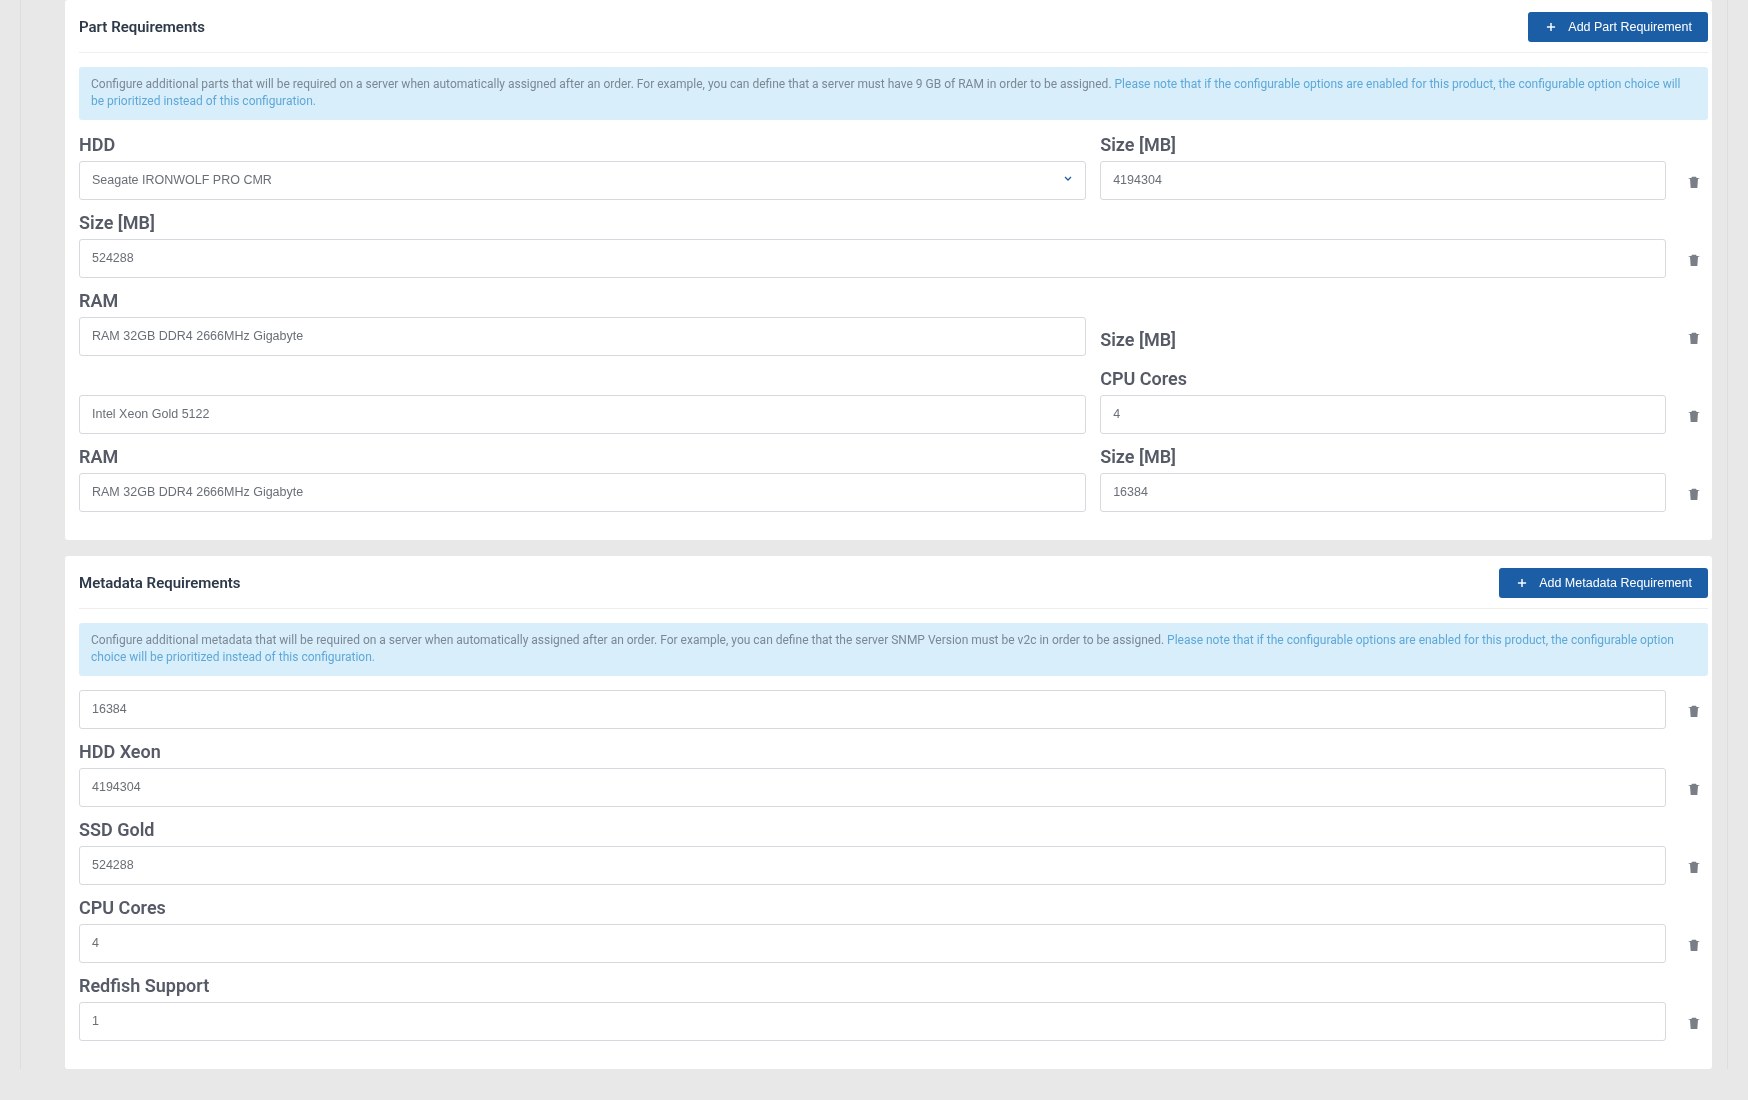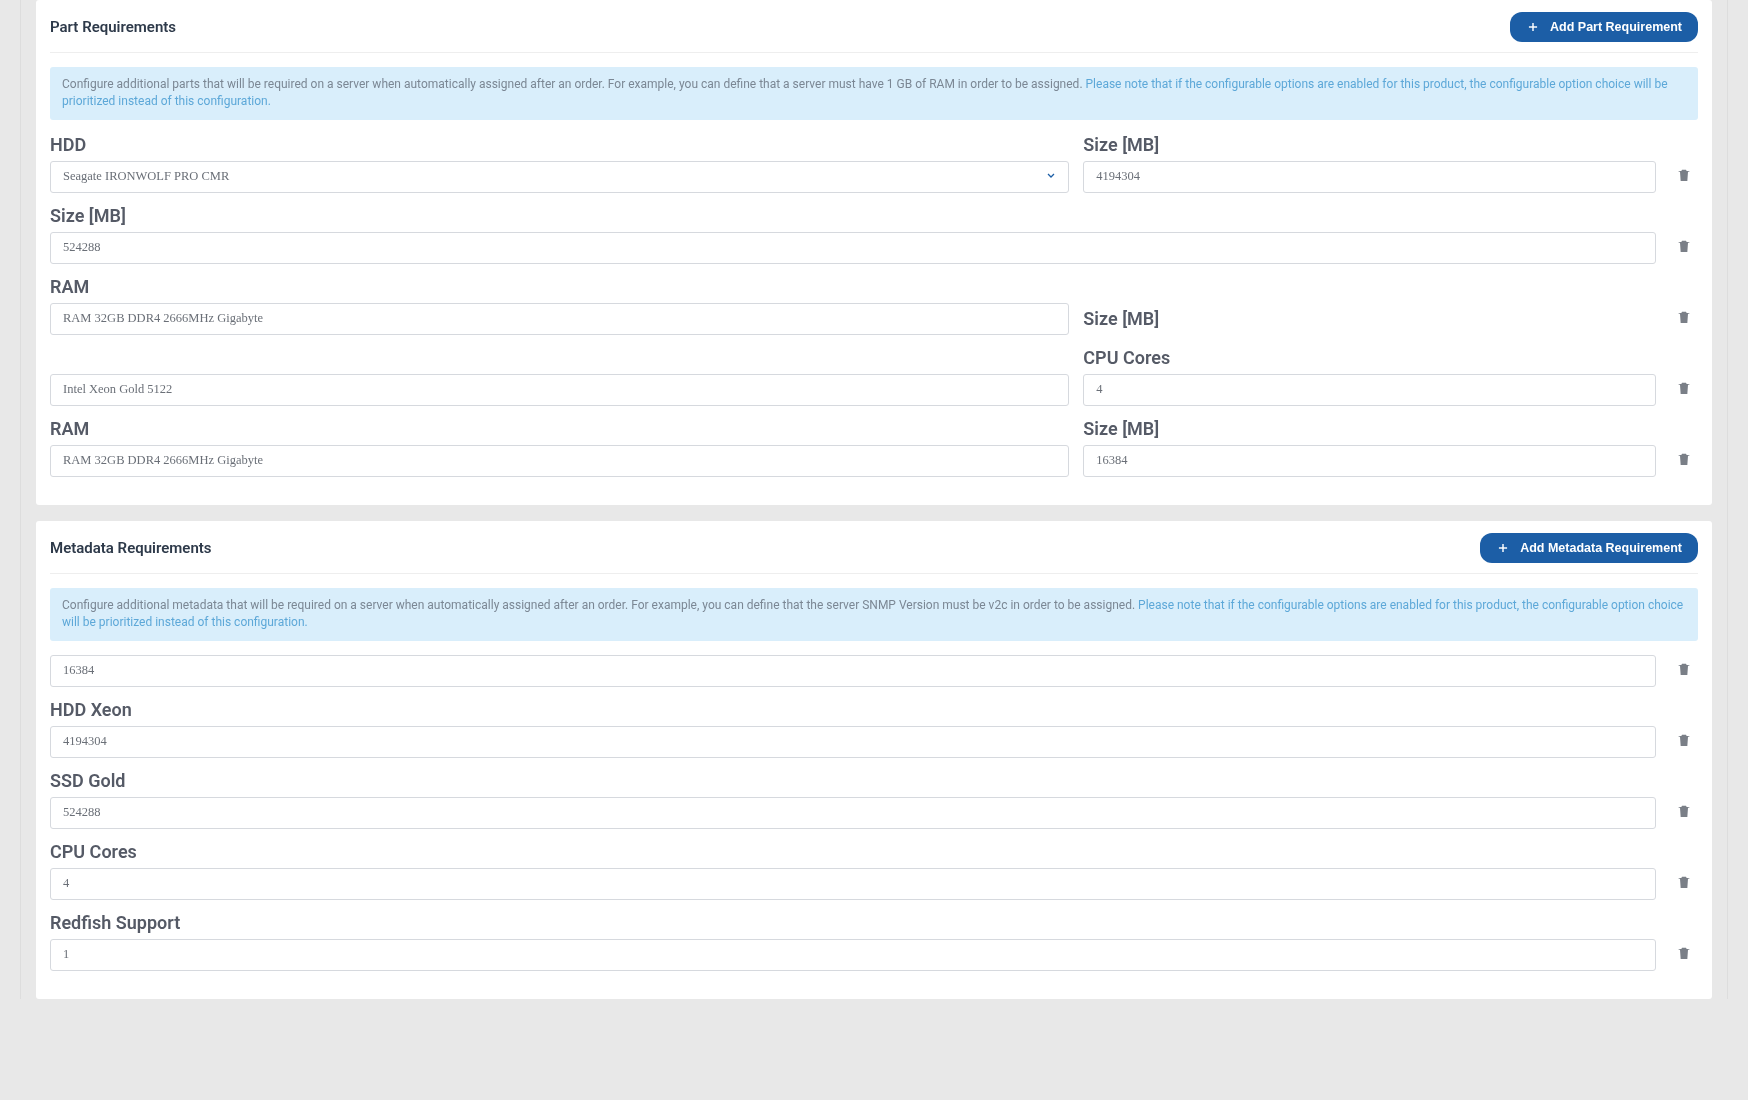--- a/index.html
+++ b/index.html
@@ -13,21 +13,22 @@
   .page-wrap {
     background: #e8e8e8;
     border-left: 1px solid #ddd;
     border-right: 1px solid #ddd;
     padding: 0 15px;
   }
   .panel {
     background: #fff;
     border-radius: 3px;
     margin-bottom: 16px;
-    padding: 0 14px 16px 14px;
+    padding: 0 4px 16px 14px;
+    margin-left: 29px;
   }
   .panel-header {
     display: flex;
     align-items: center;
     justify-content: space-between;
     padding: 12px 0 10px 0;
     border-bottom: 1px solid #eee;
     margin-bottom: 14px;
   }
   .panel-title {
@@ -35,24 +36,24 @@
     font-size: 15px;
     font-weight: 600;
   }
   .add-btn {
     display: inline-flex;
     align-items: center;
     gap: 10px;
     background: #1c5ea6;
     color: #fff;
     border: none;
-    border-radius: 12px;
+    border-radius: 3px;
     padding: 8px 16px;
     font-size: 12.5px;
-    font-weight: 700;
+    font-weight: 400;
     cursor: pointer;
   }
   .add-btn svg { display: block; }
   .info-banner {
     background: #d9eefb;
     color: #5da8d8;
     border-radius: 3px;
     padding: 9px 12px;
     font-size: 12px;
     line-height: 1.45;
@@ -83,23 +84,22 @@
     margin-bottom: 6px;
   }
   .input, .select {
     width: 100%;
     border: 1px solid #d6d9de;
     border-radius: 3px;
     padding: 7px 12px;
     font-size: 12.5px;
     color: #6a6f77;
     background: #fff;
-    height: 32px;
+    height: 39px;
     line-height: 16px;
-    font-family: Liberation Serif, serif;
   }
   .select-wrap {
     position: relative;
   }
   .select-wrap .chevron {
     position: absolute;
     right: 12px;
     top: 50%;
     transform: translateY(-50%);
     pointer-events: none;
@@ -128,21 +128,21 @@
           <svg width="14" height="14" viewBox="0 0 24 24" fill="none" stroke="currentColor" stroke-width="2.5">
               <line x1="12" y1="5" x2="12" y2="19"></line>
               <line x1="5" y1="12" x2="19" y2="12"></line>
             </svg>
         </span>
         <span>Add Part Requirement</span>
       </button>
     </div>
 
     <div class="info-banner">
-      <span class="muted">Configure additional parts that will be required on a server when automatically assigned after an order. For example, you can define that a server must have 1 GB of RAM in order to be assigned. </span><span>Please note that if the configurable options are enabled for this product, the configurable option choice will be prioritized instead of this configuration.</span>
+      <span class="muted">Configure additional parts that will be required on a server when automatically assigned after an order. For example, you can define that a server must have 9 GB of RAM in order to be assigned. </span><span>Please note that if the configurable options are enabled for this product, the configurable option choice will be prioritized instead of this configuration.</span>
     </div>
 
     <div id="part-rows">
         <div class="row">
           <div class="col-main">
             <label class="field-label">HDD</label>
             <div class="select-wrap"><input class="select" readonly="" value="Seagate IRONWOLF PRO CMR" style=""><span class="chevron"><svg width="12" height="12" viewBox="0 0 24 24" fill="none" stroke="currentColor" stroke-width="2.5">
                   <polyline points="6 9 12 15 18 9"></polyline>
                 </svg></span></div>
           </div>

